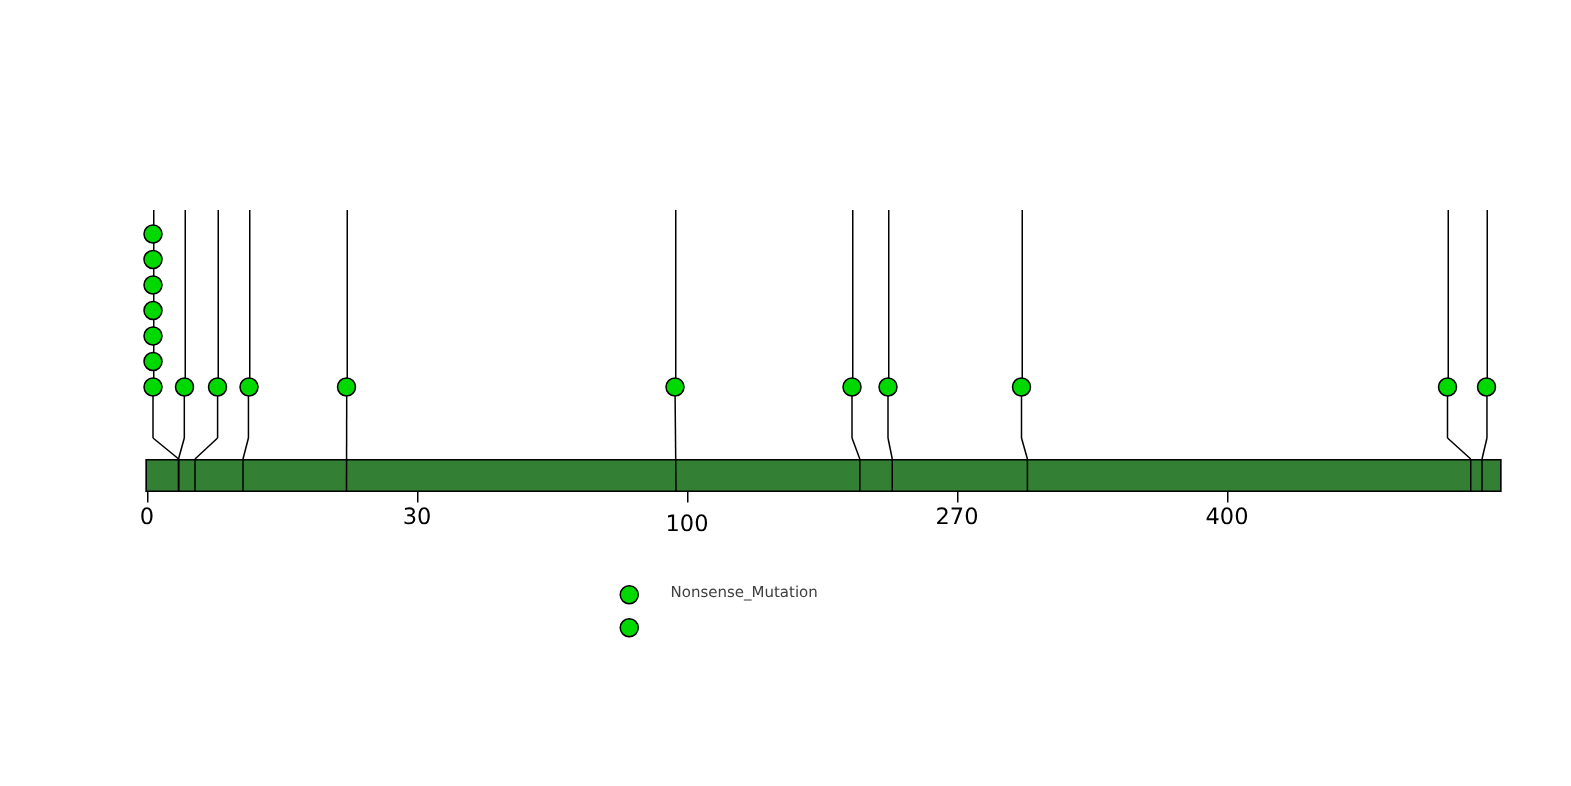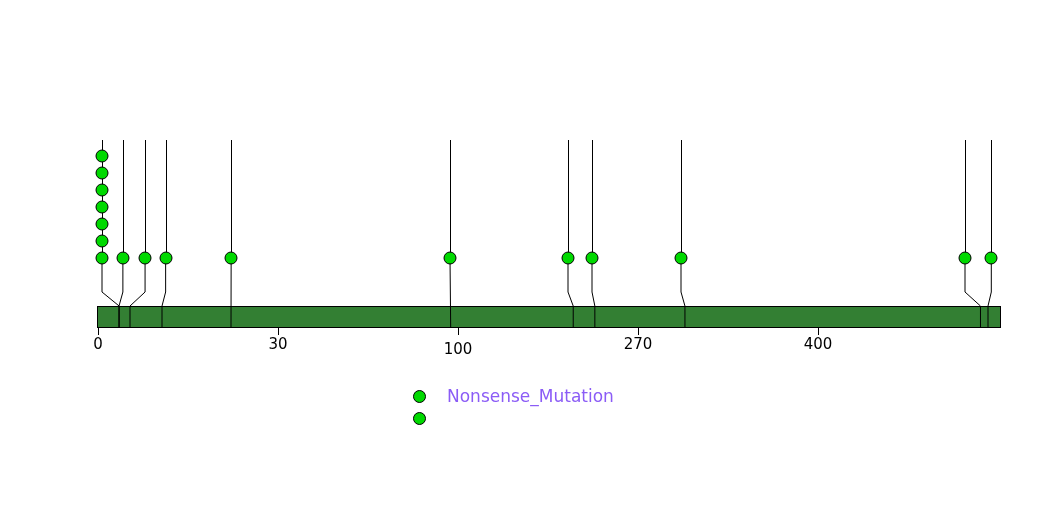--- a/index.html
+++ b/index.html
@@ -93,22 +93,22 @@
   .legend-dot {
     width: 13px;
     height: 13px;
     border-radius: 50%;
     background: #00d900;
     border: 1px solid #000000;
     box-sizing: border-box;
     flex: none;
   }
   .legend-text {
-    font-size: 17px;
-    color: #8b5cf6;
+    font-size: 10px;
+    color: #404040;
     margin-left: 21px;
     white-space: nowrap;
     line-height: 1;
   }
 </style>
 </head>
 <body>
 
 <div id="stage">
 

